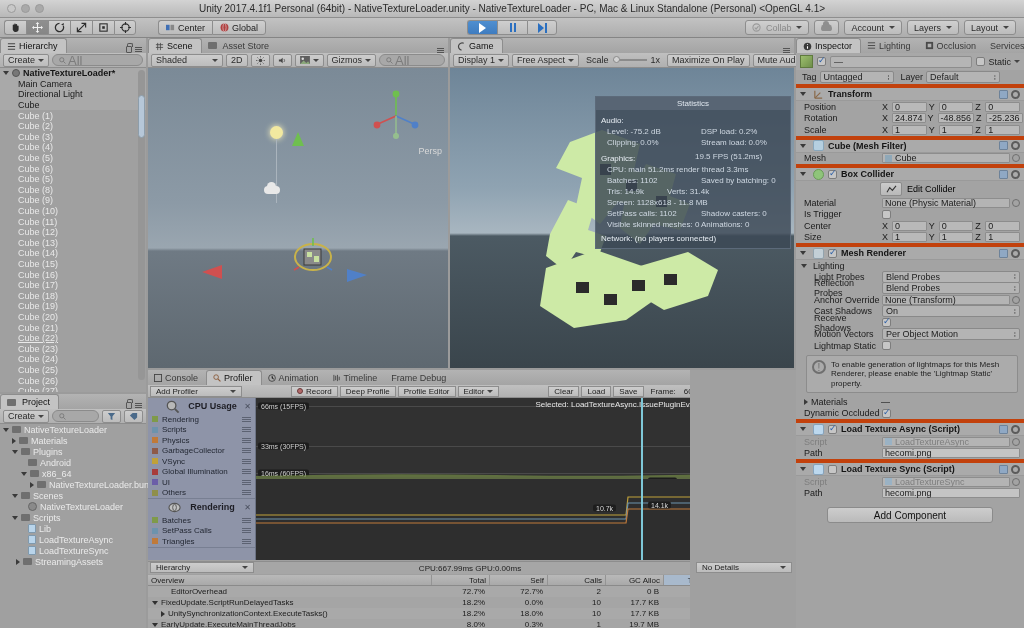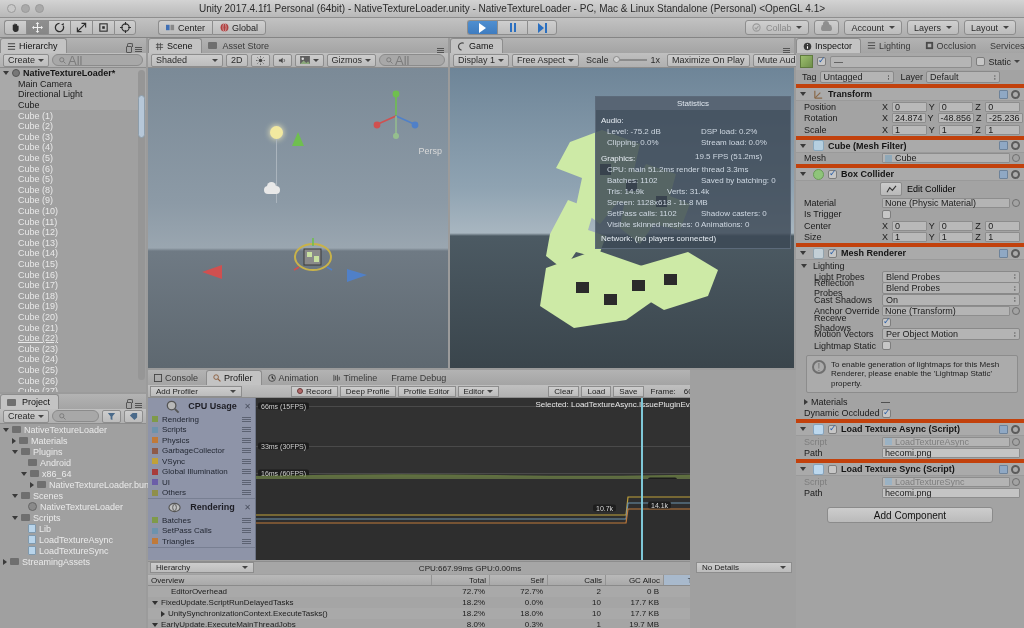--- a/index.html
+++ b/index.html
@@ -579,21 +579,21 @@
             <div class="p-row" style="padding-left: 21px;">
               <span class="tri-sp"></span>
               <span class="script-ic"></span>
               <span>LoadTextureAsync</span>
             </div>
             <div class="p-row" style="padding-left: 21px;">
               <span class="tri-sp"></span>
               <span class="script-ic"></span>
               <span>LoadTextureSync</span>
             </div>
-            <div class="p-row" style="padding-left: 3px;">
+            <div class="p-row" style="padding-left: 16px;">
               <span class="tri-s"></span>
               <span class="folder-ic"></span>
               <span>StreamingAssets</span>
             </div>
           </div>
       </div>
     </div>
 
     <div class="pane" id="scene">
       <div class="pane-tabs">
@@ -1329,31 +1329,31 @@
               <span>Blend Probes</span>
             </span>
           </div>
           <div class="prop-row">
             <span class="plbl ind">Reflection Probes</span>
             <span class="dropdown" style="flex:1">
               <span>Blend Probes</span>
             </span>
           </div>
           <div class="prop-row">
+            <span class="plbl ind">Anchor Override</span>
+            <span class="field obj">
+              <span>None (Transform)</span>
+            </span>
+            <span class="circ"></span>
+          </div>
+          <div class="prop-row">
             <span class="plbl ind">Cast Shadows</span>
             <span class="dropdown" style="flex:1">
               <span>On</span>
             </span>
-          </div>
-          <div class="prop-row">
-            <span class="plbl ind">Anchor Override</span>
-            <span class="field obj">
-              <span>None (Transform)</span>
-            </span>
-            <span class="circ"></span>
           </div>
           <div class="prop-row">
             <span class="plbl ind">Receive Shadows</span>
             <span class="chk on"></span>
           </div>
           <div class="prop-row">
             <span class="plbl ind">Motion Vectors</span>
             <span class="dropdown" style="flex:1">
               <span>Per Object Motion</span>
             </span>

